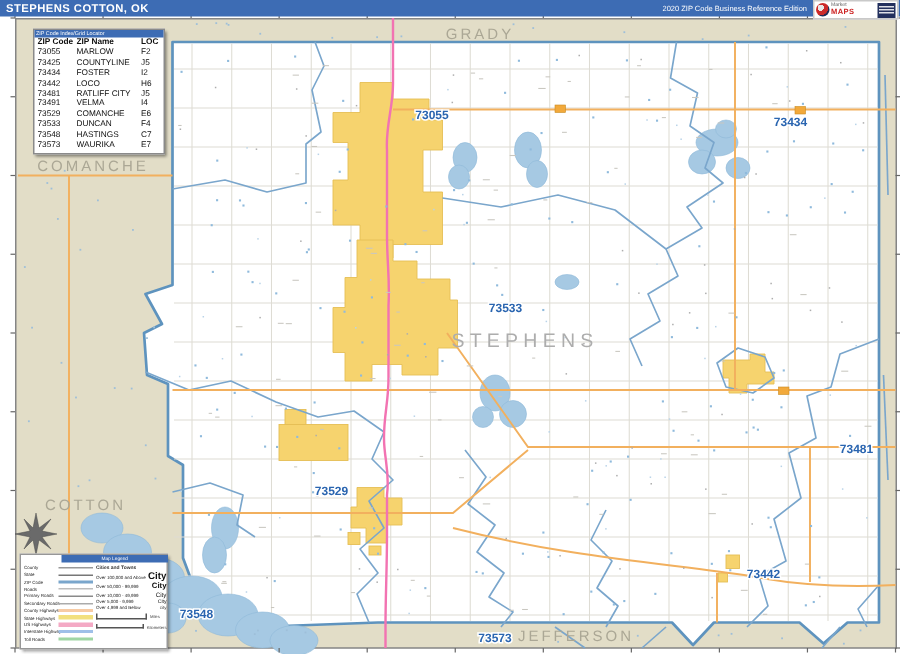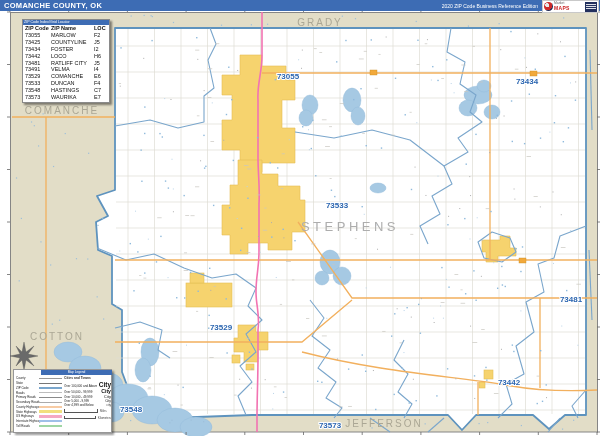--- a/index.html
+++ b/index.html
@@ -629,21 +629,21 @@
   <text class="ziplbl" x="527" y="84">73434</text>
   <text class="ziplbl" x="337" y="208">73533</text>
   <text class="ziplbl" x="571" y="302">73481</text>
   <text class="ziplbl" x="221" y="330">73529</text>
   <text class="ziplbl" x="131" y="412">73548</text>
   <text class="ziplbl" x="509" y="385">73442</text>
   <text class="ziplbl" x="330" y="428">73573</text>
 </svg>
 
 <div class="titlebar">
-  <span class="tb-title">COMANCHE COUNTY, OK</span>
+  <span class="tb-title">STEPHENS COTTON, OK</span>
   <span class="tb-edition">2020 ZIP Code Business Reference Edition</span>
 </div>
 <div class="logo">
   <span class="logo-swirl"></span>
   <span class="logo-words">
     <span class="logo-market">Market</span>
     <span class="logo-maps">MAPS</span>
   </span>
   <span class="logo-box">
       <i></i>

